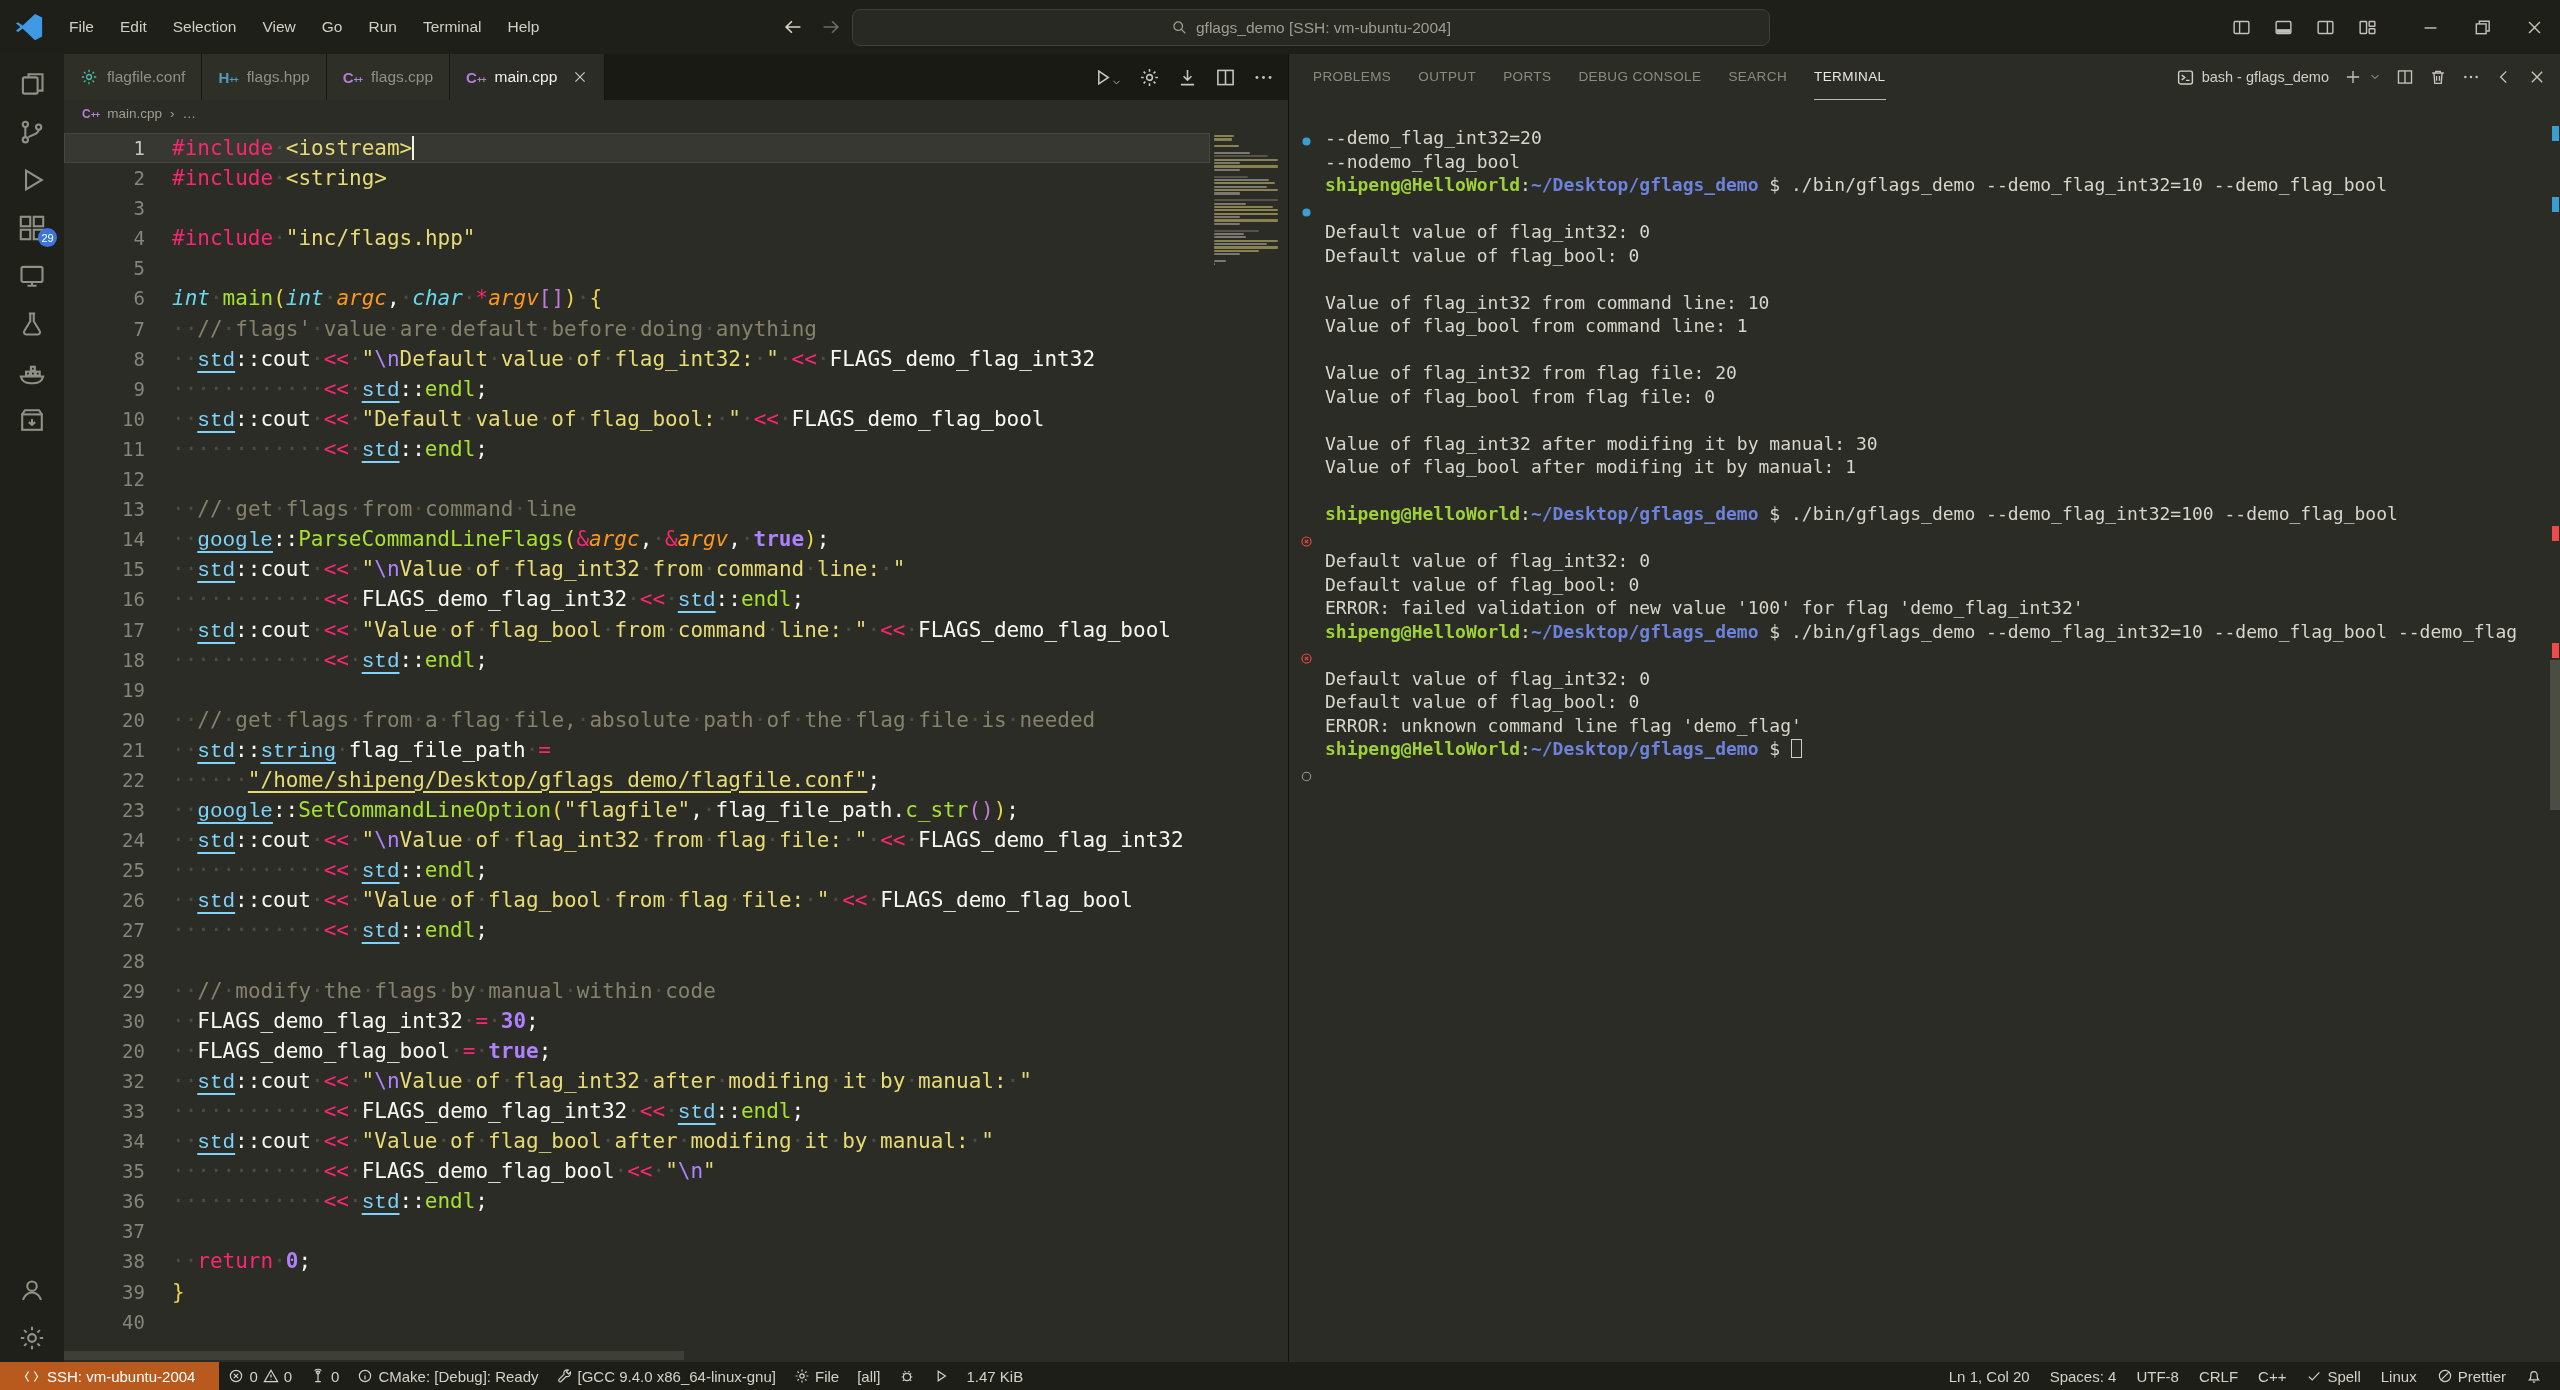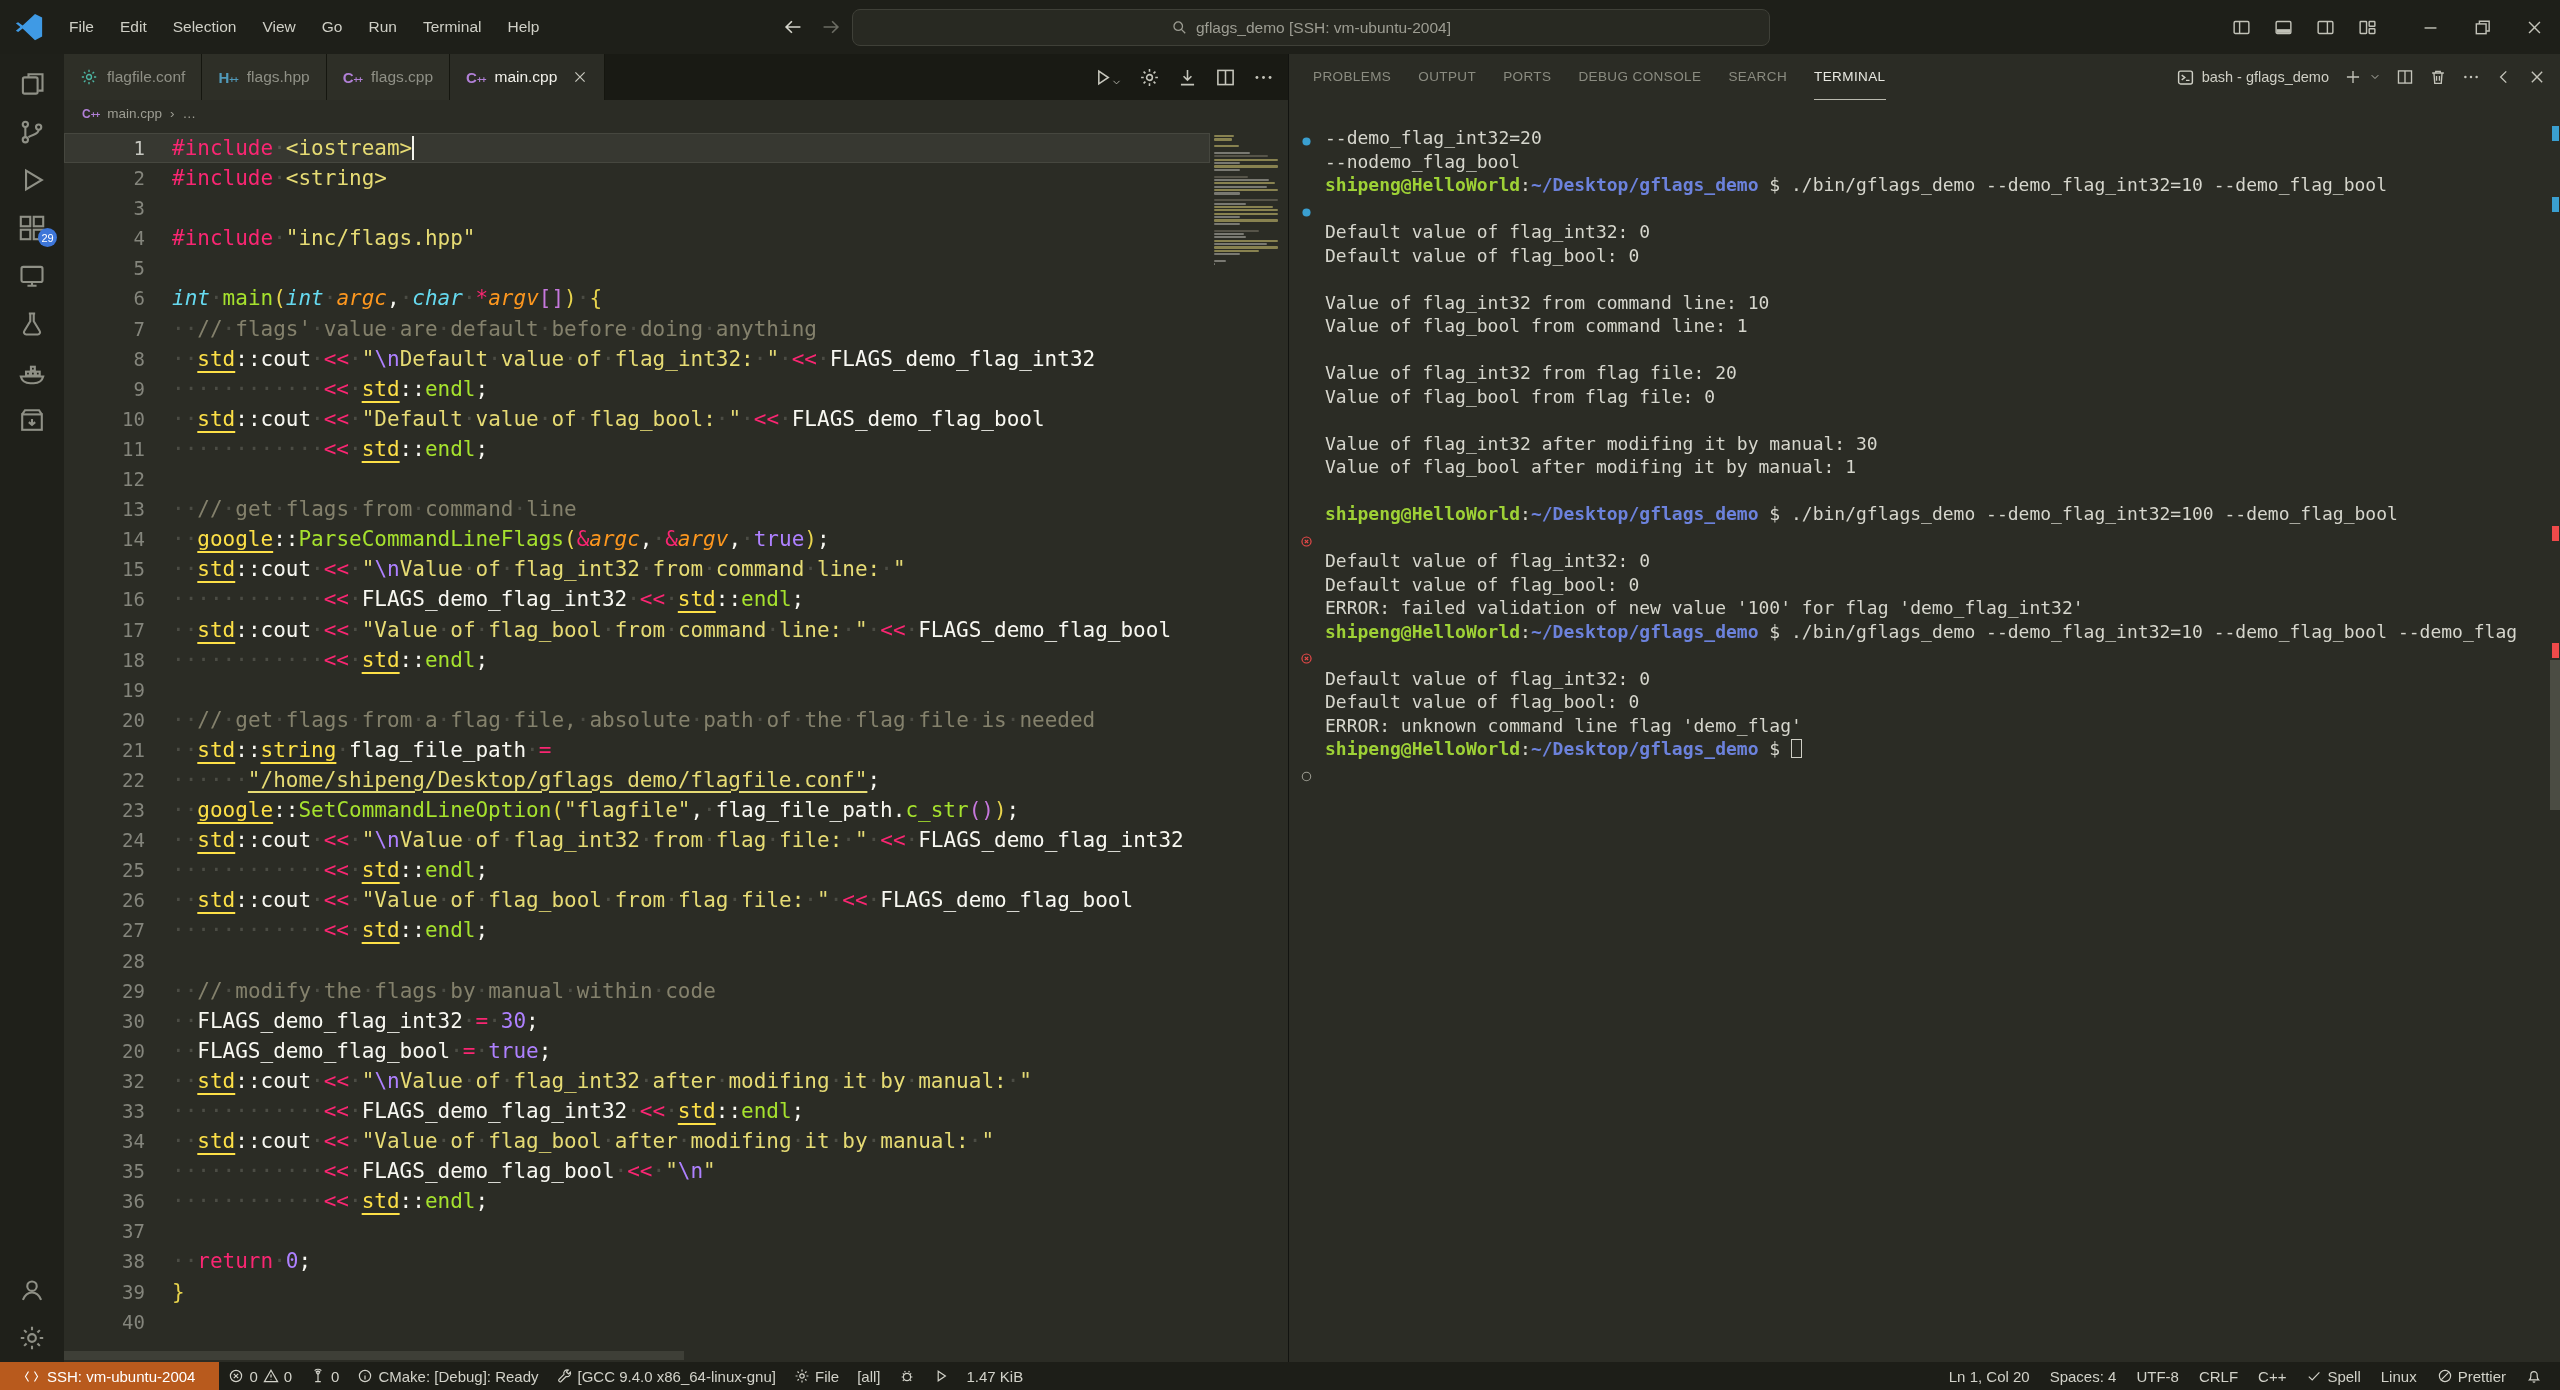--- a/index.html
+++ b/index.html
@@ -61,24 +61,24 @@
 
   .editorbody { flex:1; position:relative; overflow:hidden; }
   .code { position:absolute; top:6px; left:0; right:78px;
     font-family:"DejaVu Sans Mono","Liberation Mono",monospace; font-size:21px; }
   .cl { height:30.1px; line-height:30.1px; white-space:pre; position:relative; }
   .cl.hl { background:rgba(205,205,185,0.08); box-shadow:inset 0 0 0 1px rgba(205,205,185,0.10); }
   .ln { display:inline-block; width:108px; padding-right:27px; text-align:right; color:#84857c; font-size:19px; }
   .cl.hl .ln { color:#c6c7c0; }
   .k { color:#f92672; } .s { color:#e6db74; }
   .su { color:#e6db74; text-decoration:underline; text-underline-offset:4px; }
-  .e { color:#ae81ff; } .n { color:#ae81ff; }
+  .e { color:#ae81ff; } .n { color:#ae81ff;font-weight:bold; }
   .ty { color:#66d9ef; font-style:italic; }
   .f { color:#a6e22e; }
-  .ns { color:#fde047; text-decoration:underline; text-underline-offset:5px; }
+  .ns { color:#7dd3fc; text-decoration:underline; text-underline-offset:5px;font-family:Liberation Mono, monospace; }
   .p { color:#fd971f; font-style:italic; }
   .c { color:#84816c; } .w { color:#f8f8f2; }
   .b1 { color:#e8d44d; } .b2 { color:#c678dd; }
   .d { color:rgba(235,235,225,0.17); }
   .cursor { position:absolute; width:2px; height:24px; background:#f3f3ec; top:3px; }
   .minimap { position:absolute; top:8px; right:10px; width:64px; }
   .mm { height:2.2px; margin-bottom:1.2px; border-radius:1px; }
   .hscroll { position:absolute; bottom:2px; left:0; width:620px; height:9px; background:rgba(150,150,140,0.18); }
 
   

